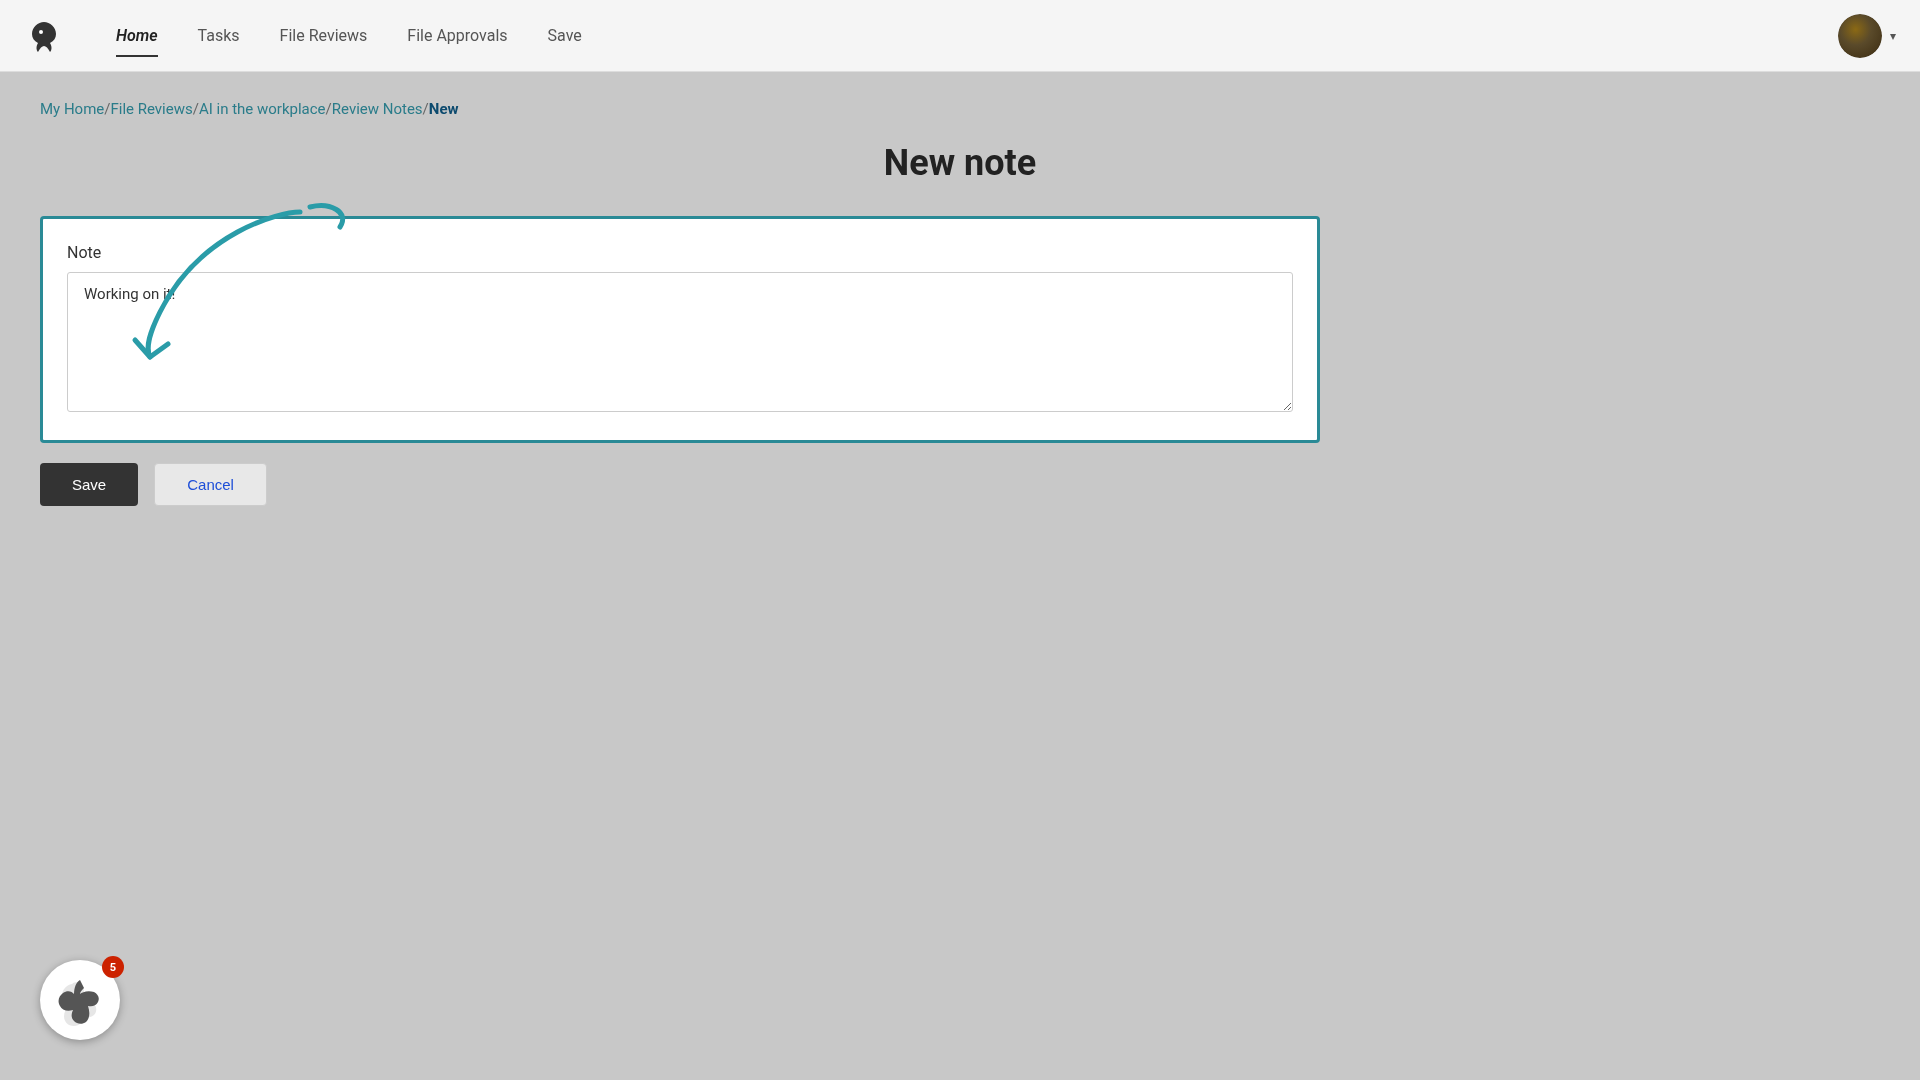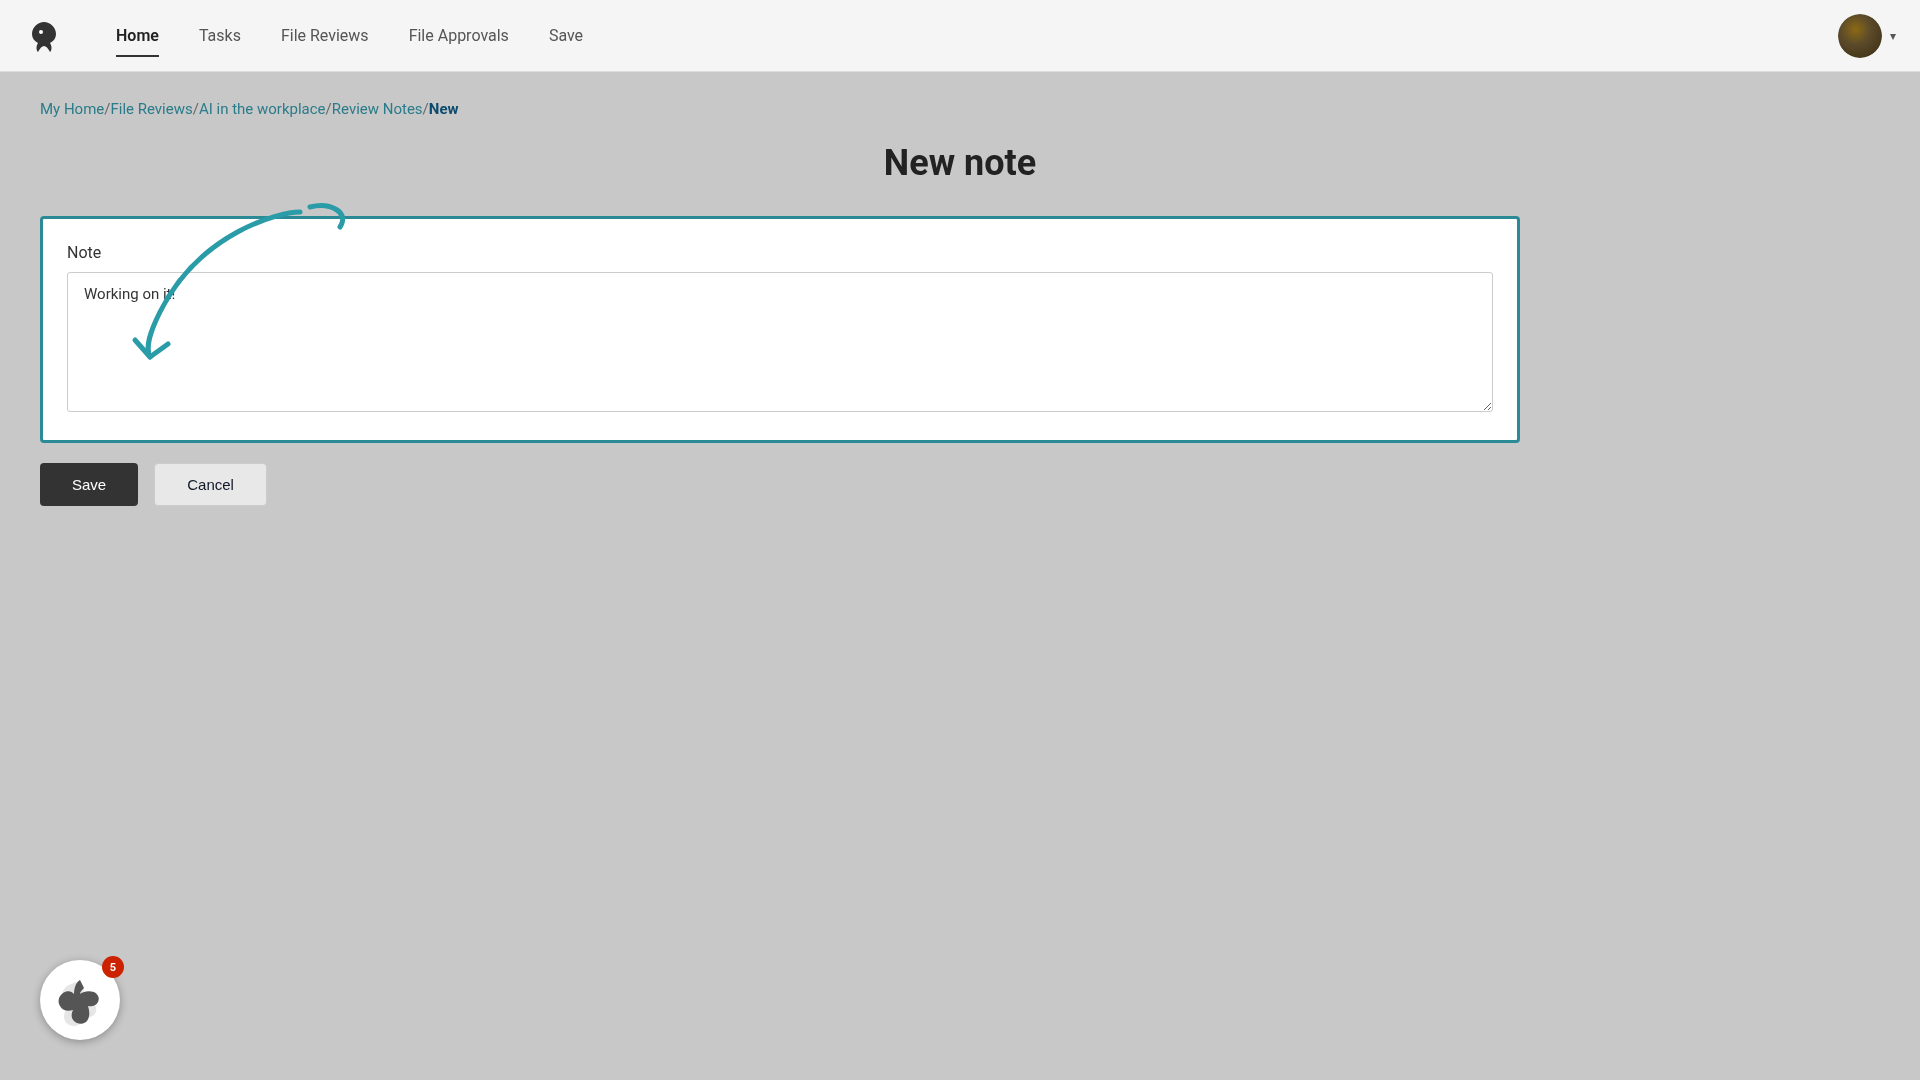--- a/index.html
+++ b/index.html
@@ -50,20 +50,21 @@
       font-size: 16px;
       color: #555;
       text-decoration: none;
       cursor: pointer;
       position: relative;
     }
 
     .nav-link.active {
       color: #222;
       font-weight: 600;
+      font-style: italic;
     }
 
     .nav-link.active::after {
       content: '';
       position: absolute;
       bottom: -4px;
       left: 20px;
       right: 20px;
       height: 2px;
       background-color: #333;
@@ -139,21 +140,21 @@
       margin-bottom: 32px;
       text-align: center;
     }
 
     
     .form-card {
       background: white;
       border: 3px solid #2a8a96;
       border-radius: 4px;
       padding: 24px;
-      width: 1480px;
+      width: 1280px;
       position: relative;
     }
 
     .form-label {
       font-size: 16px;
       color: #333;
       margin-bottom: 10px;
       display: block;
     }
 
@@ -183,21 +184,21 @@
       border: none;
       padding: 7px 32px;
       font-size: 15px;
       border-radius: 4px;
       cursor: pointer;
       font-weight: 500;
     }
 
     .btn-cancel {
       background-color: #e8e8e8;
-      color: #0f172a;
+      color: #1d4ed8;
       border: 1px solid #ccc;
       padding: 12px 32px;
       font-size: 15px;
       border-radius: 4px;
       cursor: pointer;
       font-weight: 500;
     }
 
     
     .annotation-overlay {

